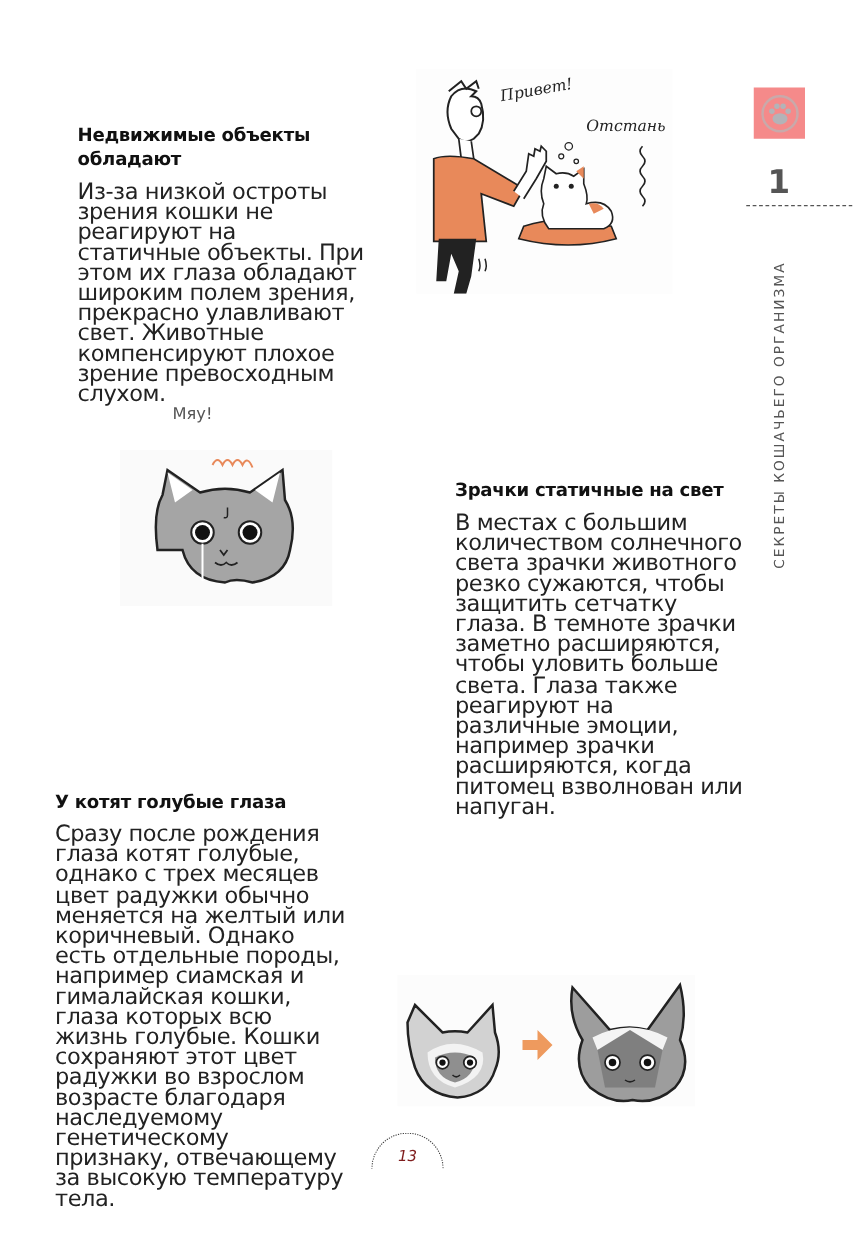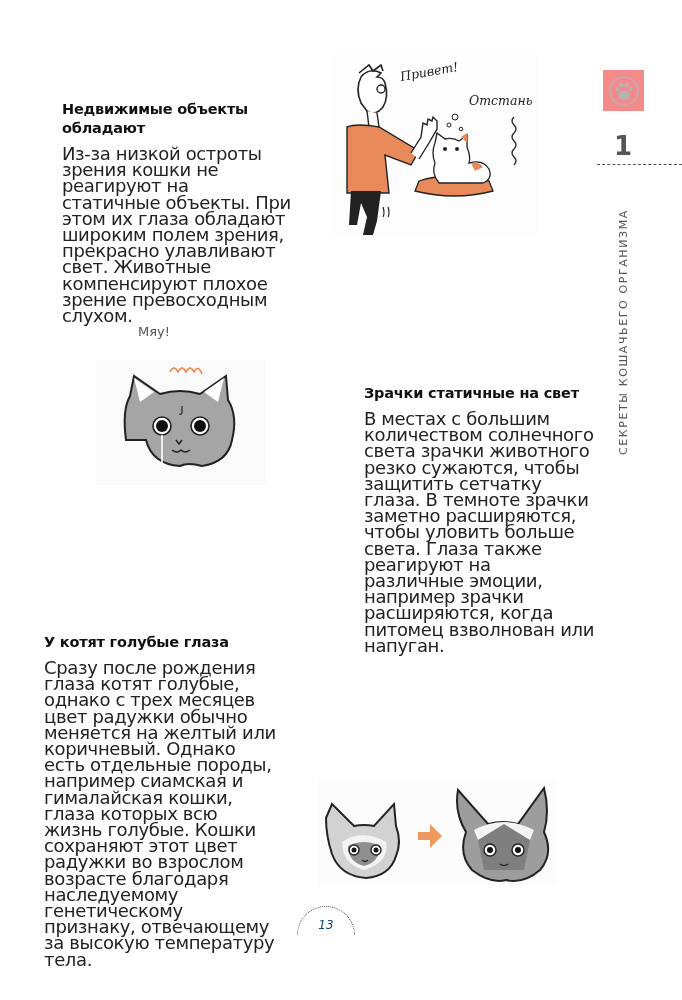--- a/index.html
+++ b/index.html
@@ -57,21 +57,21 @@
 
     
     #page-num-wrap { position: absolute; left: 297px; top: 906px; width: 58px; height: 30px; }
     #page-num-arc {
       position: absolute; left: 0; top: 0; width: 58px; height: 58px;
       border: 1.5px dotted #444; border-radius: 50%;
       clip-path: inset(0 0 50% 0);
     }
     #page-number {
       position: absolute; left: 0; top: 12px; width: 58px; text-align: center;
-      font-family: "DejaVu Sans", sans-serif; font-style: italic; font-size: 12px; color: #0c4a6e;
+      font-family: "DejaVu Sans", sans-serif; font-style: italic; font-size: 12px; color: #7f1d1d;
     }
   </style>
 </head>
 <body>
 
 <div class="section" id="sec-static">
   <h2>Недвижимые объекты обладают</h2>
   <p>Из-за низкой остроты зрения кошки не реагируют на статичные объекты. При этом их глаза обладают широким полем зрения, прекрасно улавливают свет. Животные компенсируют плохое зрение превосходным слухом.</p>
 </div>
 

